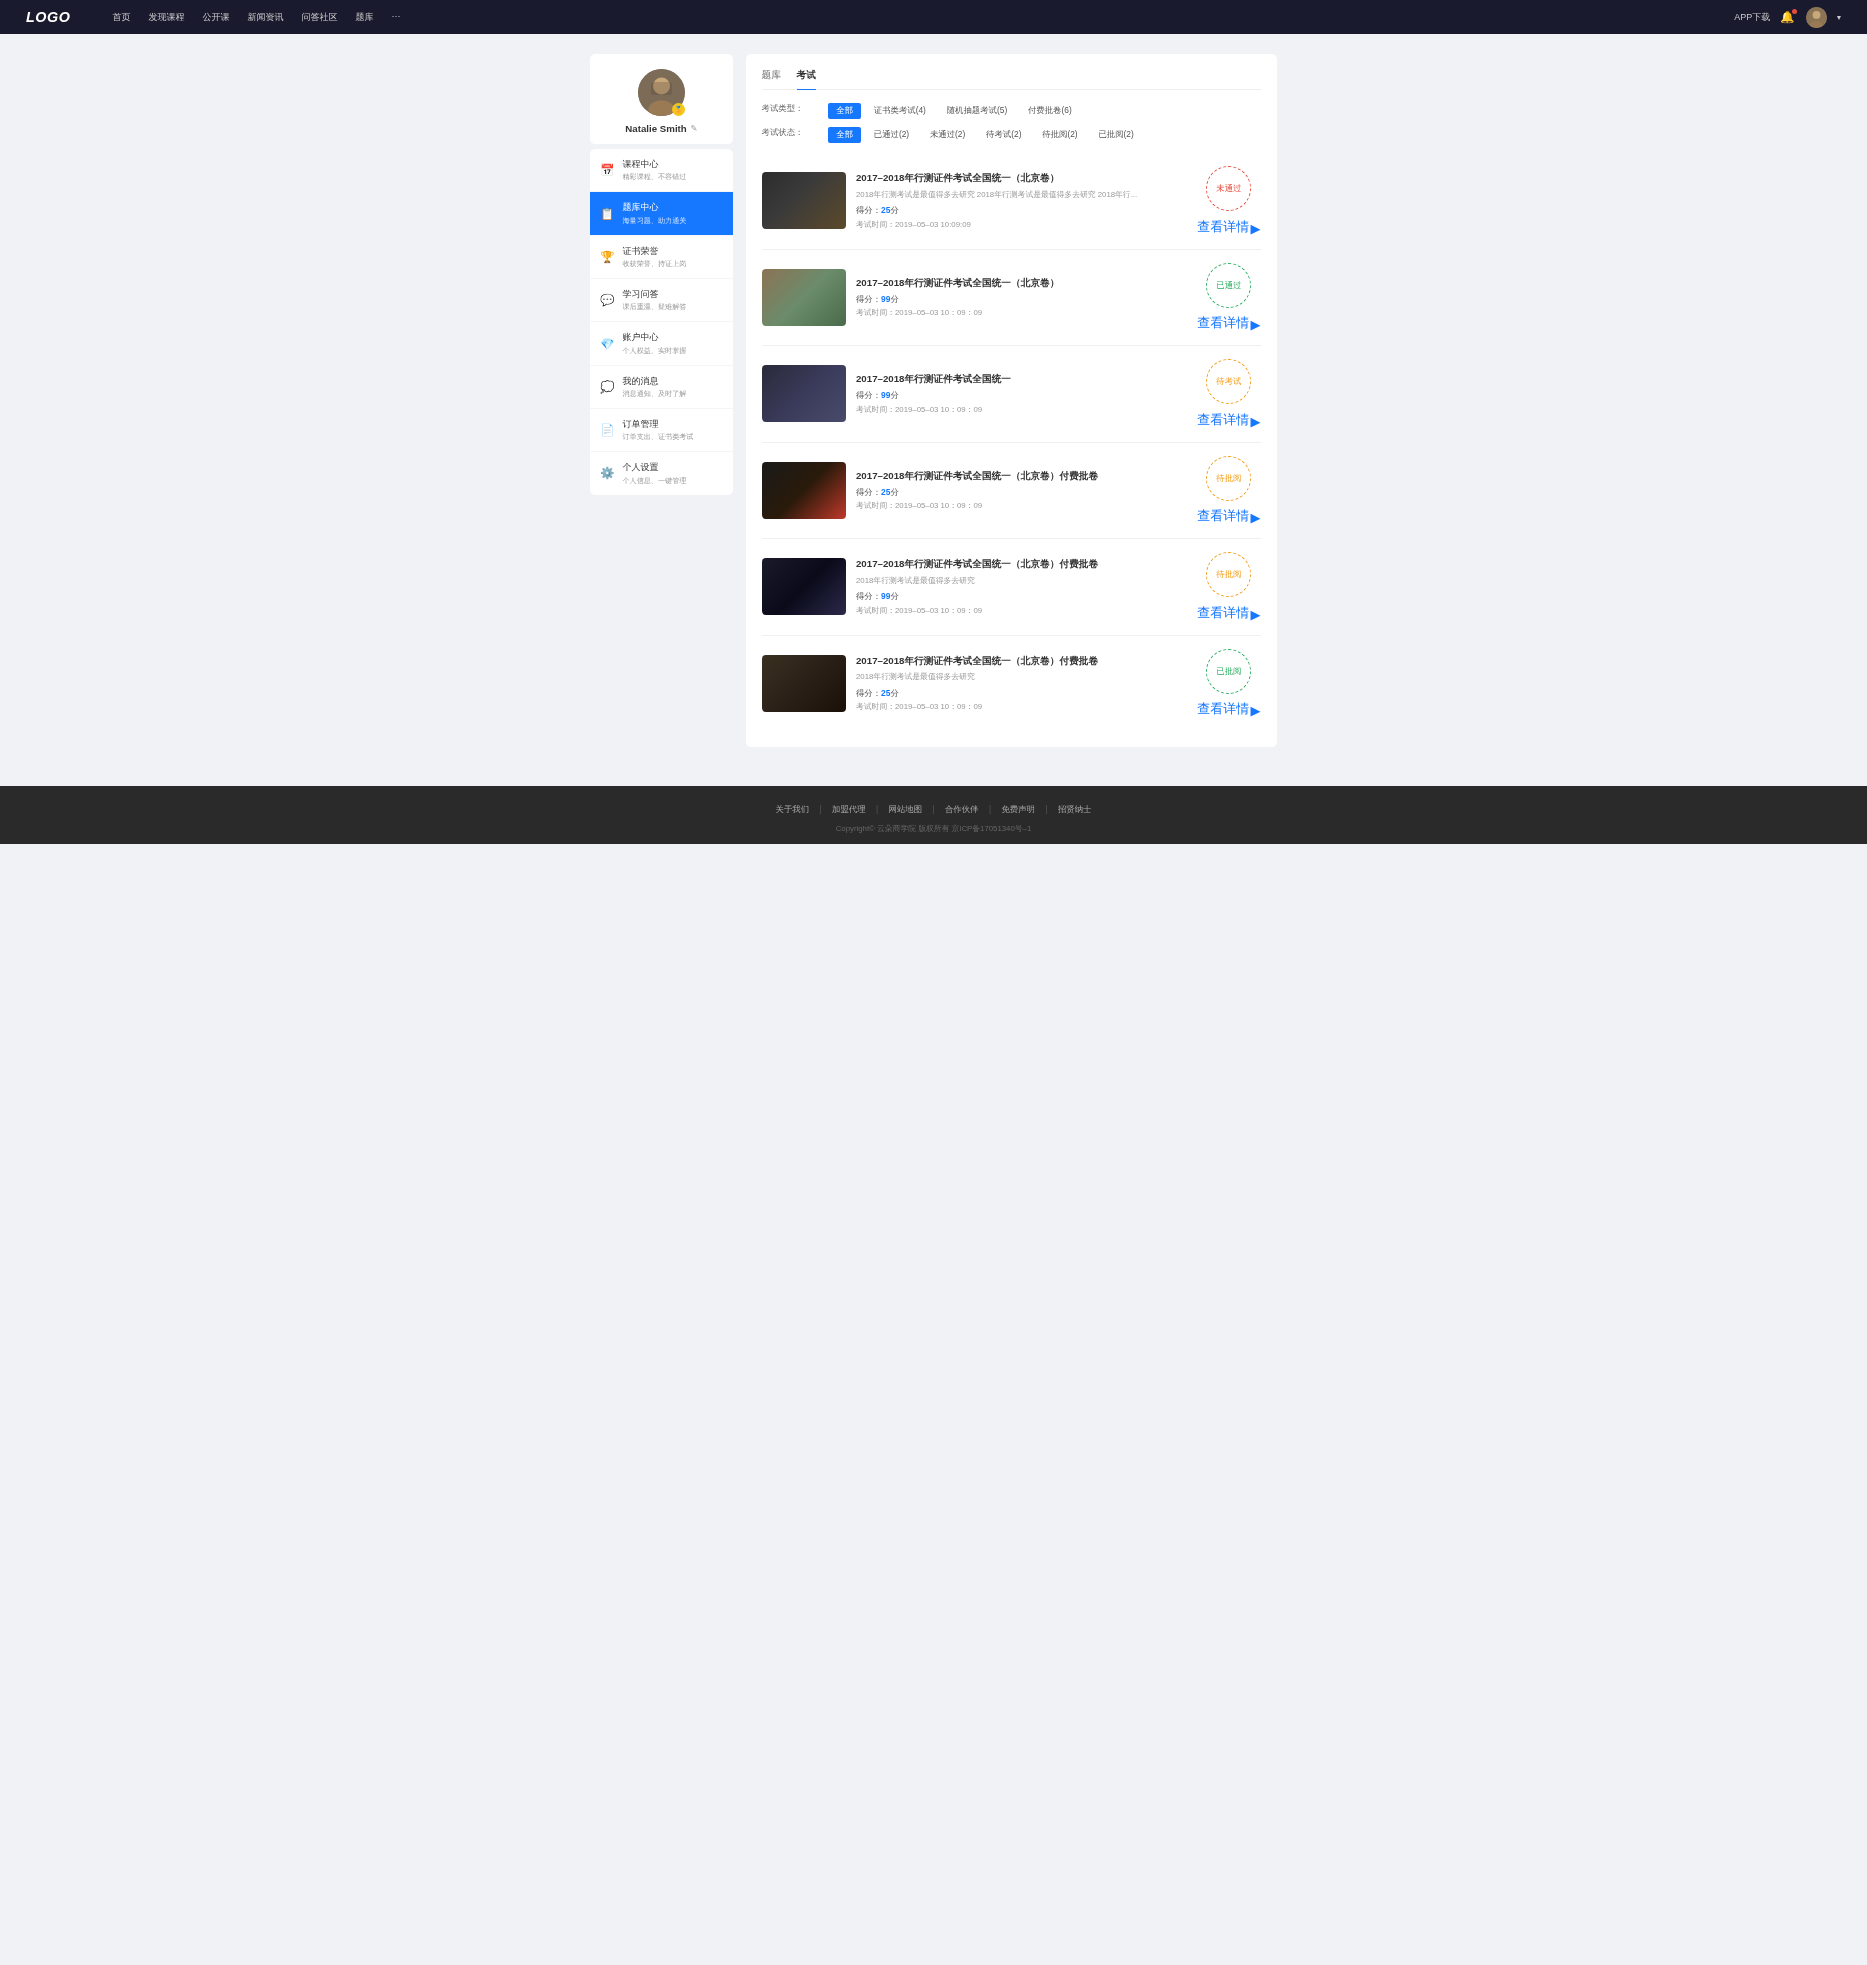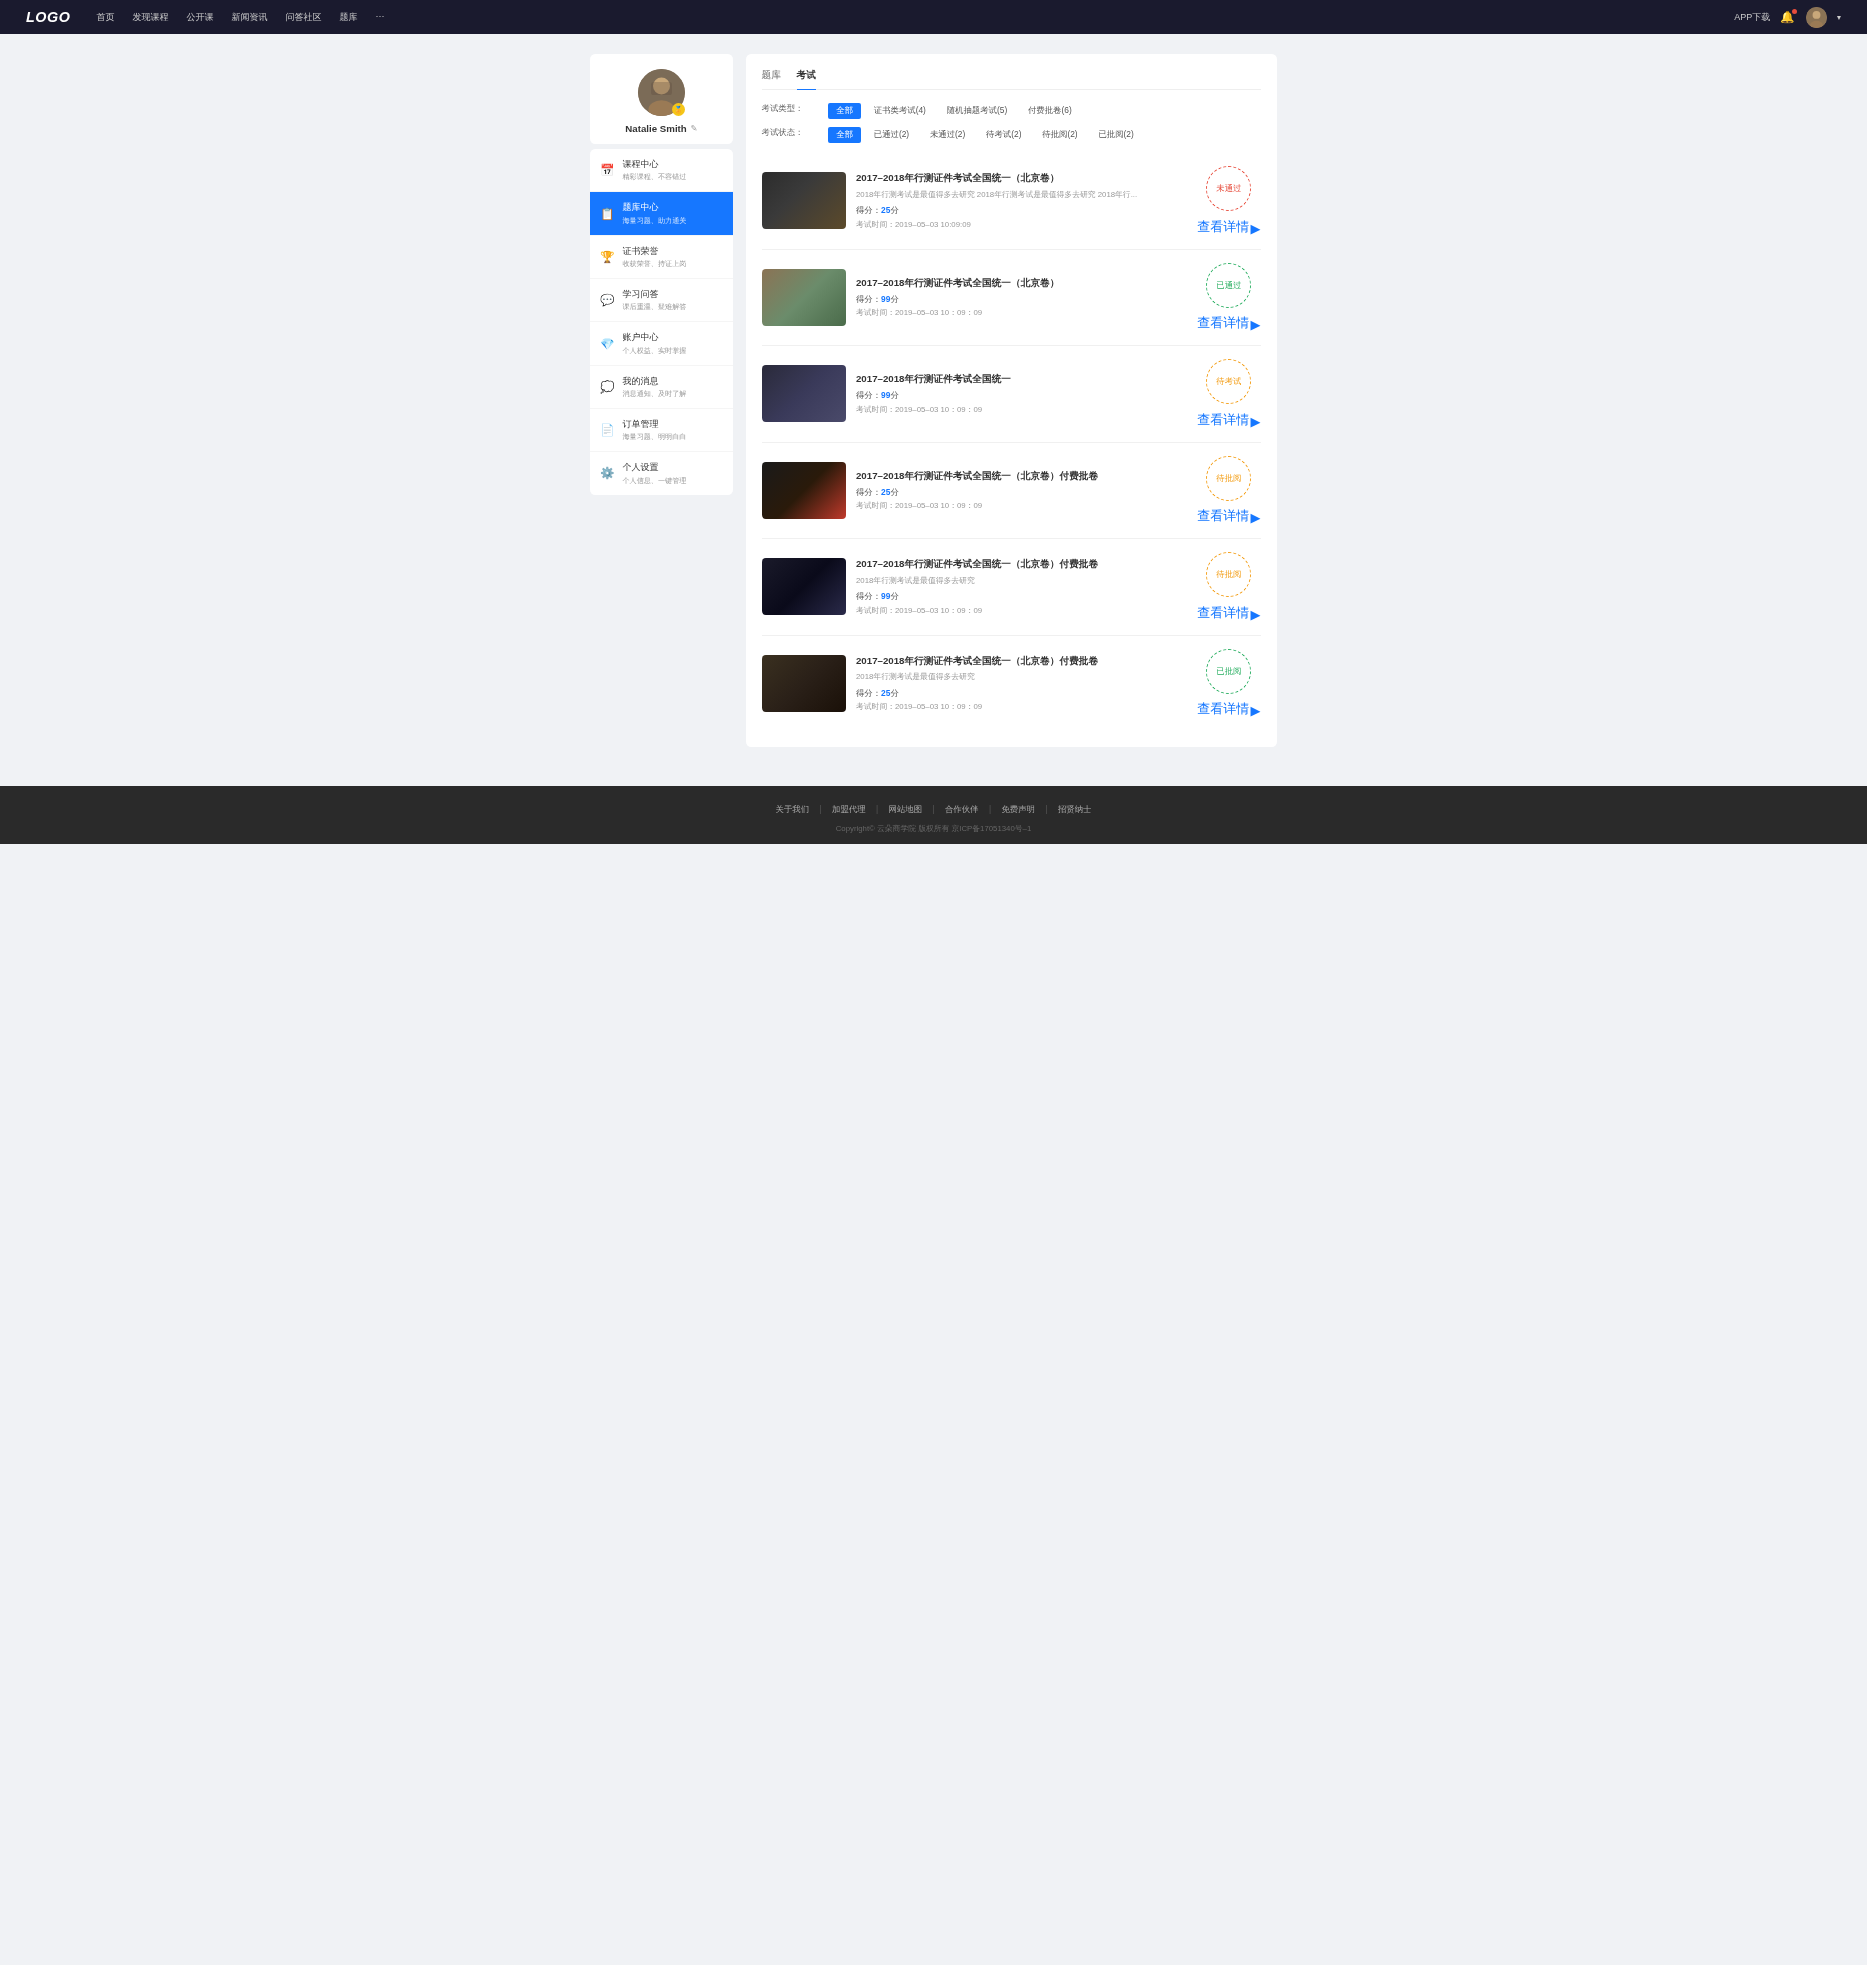--- a/index.html
+++ b/index.html
@@ -21,20 +21,21 @@
       font-size: 14.3px;
       font-weight: 900;
       letter-spacing: 0.6px;
       margin-right: 26px;
       font-style: italic;
     }
     .nav-links {
       display: flex;
       gap: 18px;
       flex: 1;
+      margin-left: 16px;
     }
     .nav-link {
       color: #ccc;
       font-size: 9px;
       cursor: pointer;
       white-space: nowrap;
     }
     .nav-right {
       display: flex;
       align-items: center;
@@ -435,21 +436,21 @@
     <span class="menu-icon">💭</span>
     <div class="menu-text">
       <span class="menu-title">我的消息</span>
       <span class="menu-sub">消息通知、及时了解</span>
     </div>
   </div>
         <div class="menu-item">
     <span class="menu-icon">📄</span>
     <div class="menu-text">
       <span class="menu-title">订单管理</span>
-      <span class="menu-sub">海量习题、明明白白</span>
+      <span class="menu-sub">订单支出、证书类考试</span>
     </div>
   </div>
         <div class="menu-item">
     <span class="menu-icon">⚙️</span>
     <div class="menu-text">
       <span class="menu-title">个人设置</span>
       <span class="menu-sub">个人信息、一键管理</span>
     </div>
   </div>
       </div>

